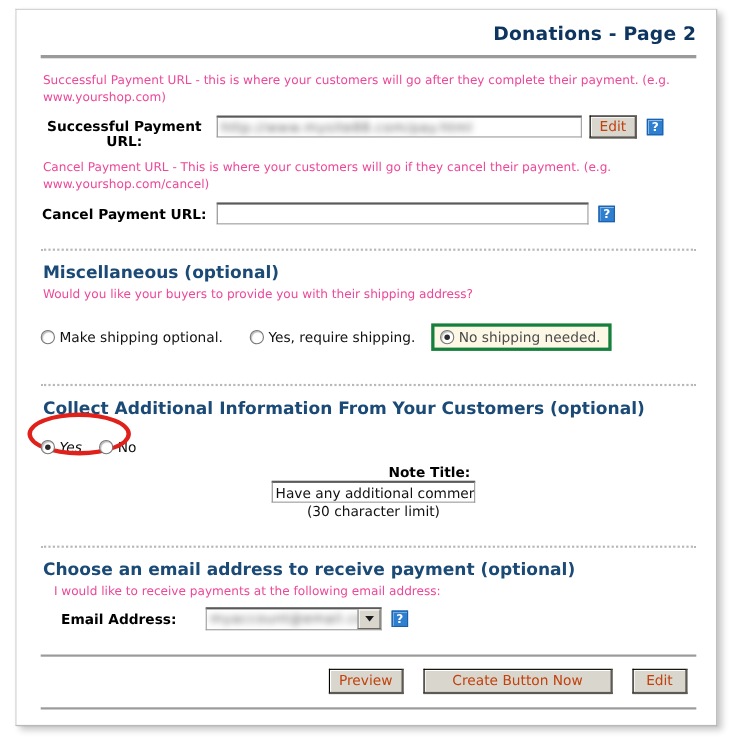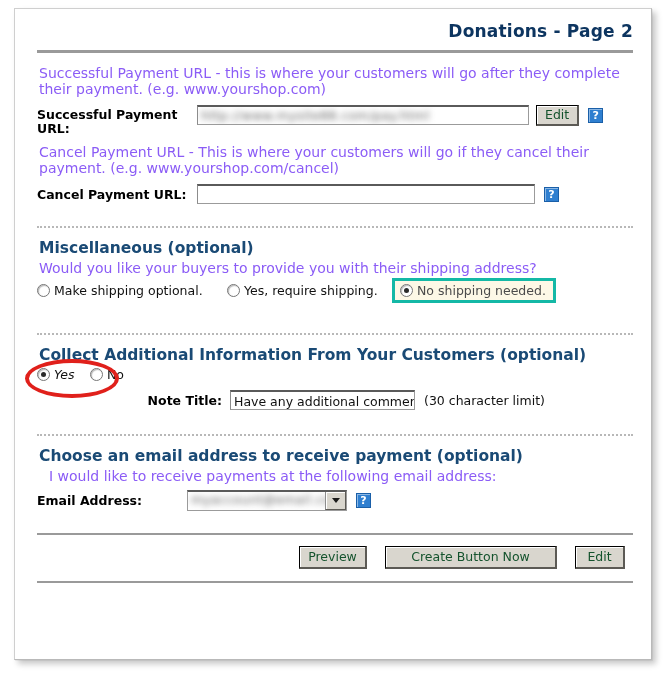--- a/index.html
+++ b/index.html
@@ -44,32 +44,32 @@
     height:2px;background:#9a9a9a;border:0;margin:9px 0 0 0;width:596px;
   }
 
   h2.section{
     color:#1a4a75;
     font-size:15.5px;
     font-weight:bold;
     margin:0 0 3px 2px;
   }
   p.desc{
-    color:#8b5cf6;
-    font-size:14px;
+    color:#ec4899;
+    font-size:11px;
     line-height:16px;
     margin:0 0 8px 2px;
     max-width:592px;
   }
 
   
   .field-row{display:flex;align-items:flex-start;margin:6px 0 0 0;}
   .field-label{
     font-size:12.5px;font-weight:bold;color:#000;
-    text-align:left;padding-top:3px;
+    text-align:center;padding-top:3px;
   }
   .lbl-w1{width:152px;line-height:14px;}
   .lbl-w2{width:152px;}
   .lbl-w3{width:142px;}
 
   .textbox{
     height:20px;
     background:#ffffff;
     border:1px solid #9b9b9b;
     border-top:2px solid #5a5a5a;
@@ -98,21 +98,21 @@
     user-select:none;
   }
 
   .btn{
     background:#d9d6ce;
     border:1px solid #000;
     border-right:2px solid #5c5a55;
     border-bottom:2px solid #5c5a55;
     box-shadow:inset 1px 1px 0 #ffffff;
     font-family:"DejaVu Sans","Liberation Sans",sans-serif;
-    font-size:12.5px;color:#14532d;
+    font-size:12.5px;color:#c2410c;
     padding:2px 8px;
     box-sizing:border-box;
     cursor:default;
     text-align:center;
   }
   .btn-edit-inline{height:21px;margin-left:7px;min-width:34px;padding-top:1px;}
 
   .help{
     width:15px;height:15px;
     background:#2f7fd0;
@@ -133,40 +133,40 @@
     display:inline-block;
     position:relative;flex:none;
   }
   .radio.checked::after{
     content:"";position:absolute;left:2.5px;top:2.5px;
     width:5px;height:5px;border-radius:50%;background:#2b2b2b;
   }
   .radio-label{margin-left:4px;white-space:nowrap;}
 
   .opt-group{display:flex;align-items:center;margin-top:1px;position:relative;}
-  .opt{display:flex;align-items:center;font-size:12.5px;color:#111;}
+  .opt{display:flex;align-items:center;font-size:12.5px;color:#111;margin-top:16px;}
 
   
   .opt-highlight{
     background:#fdf8e6;
-    border:3px solid #14b8a6;
+    border:3px solid #15803d;
     padding:2px 7px 2px 5px;
     box-sizing:border-box;
   }
   .opt-highlight .radio-label{color:#4b4b4b;}
 
   
   .ellipse-annot{
     position:absolute;
     border:4px solid #e0201b;
     border-radius:50%;
     pointer-events:none;
   }
 
-  .note-row{display:flex;align-items:center;margin:8px 0 0 0;}
+  .note-row{display:flex;align-items:center;margin:8px 0 0 0;flex-direction:column;}
   .note-lbl{width:185px;text-align:right;font-weight:bold;font-size:12.5px;}
   .note-hint{font-size:12.5px;color:#111;margin-left:9px;}
 
   
   .select-wrap{
     display:flex;align-items:stretch;
     width:160px;height:21px;
     border:1px solid #9b9b9b;
     border-top:2px solid #5a5a5a;
     background:#fff;

